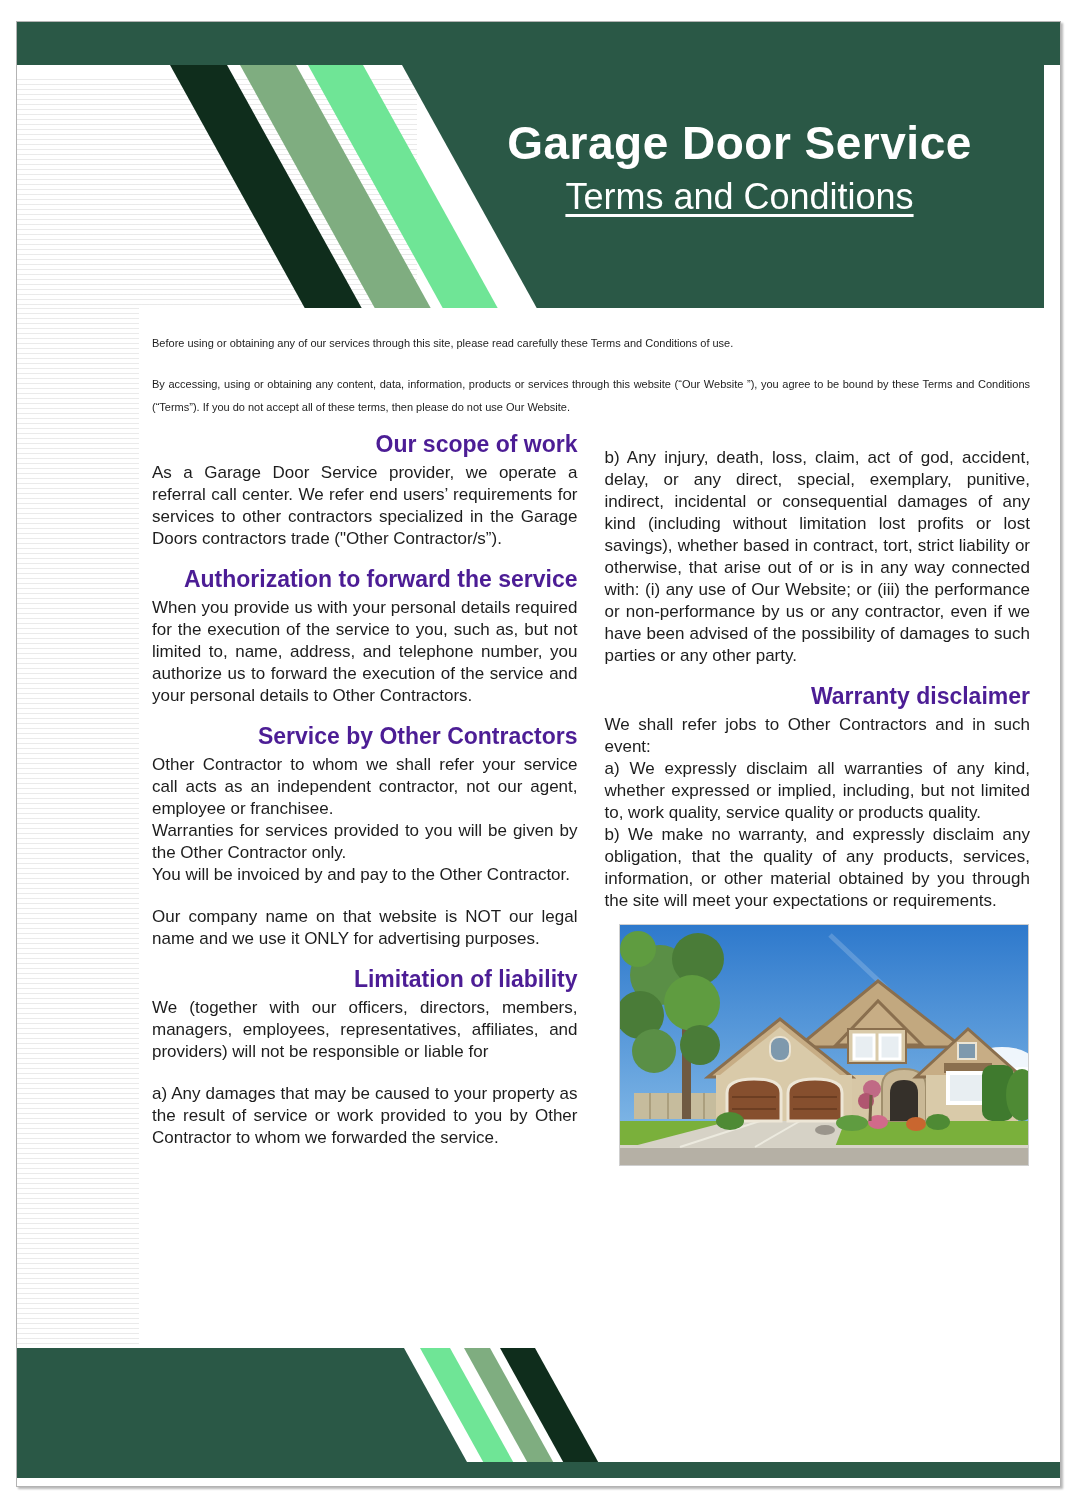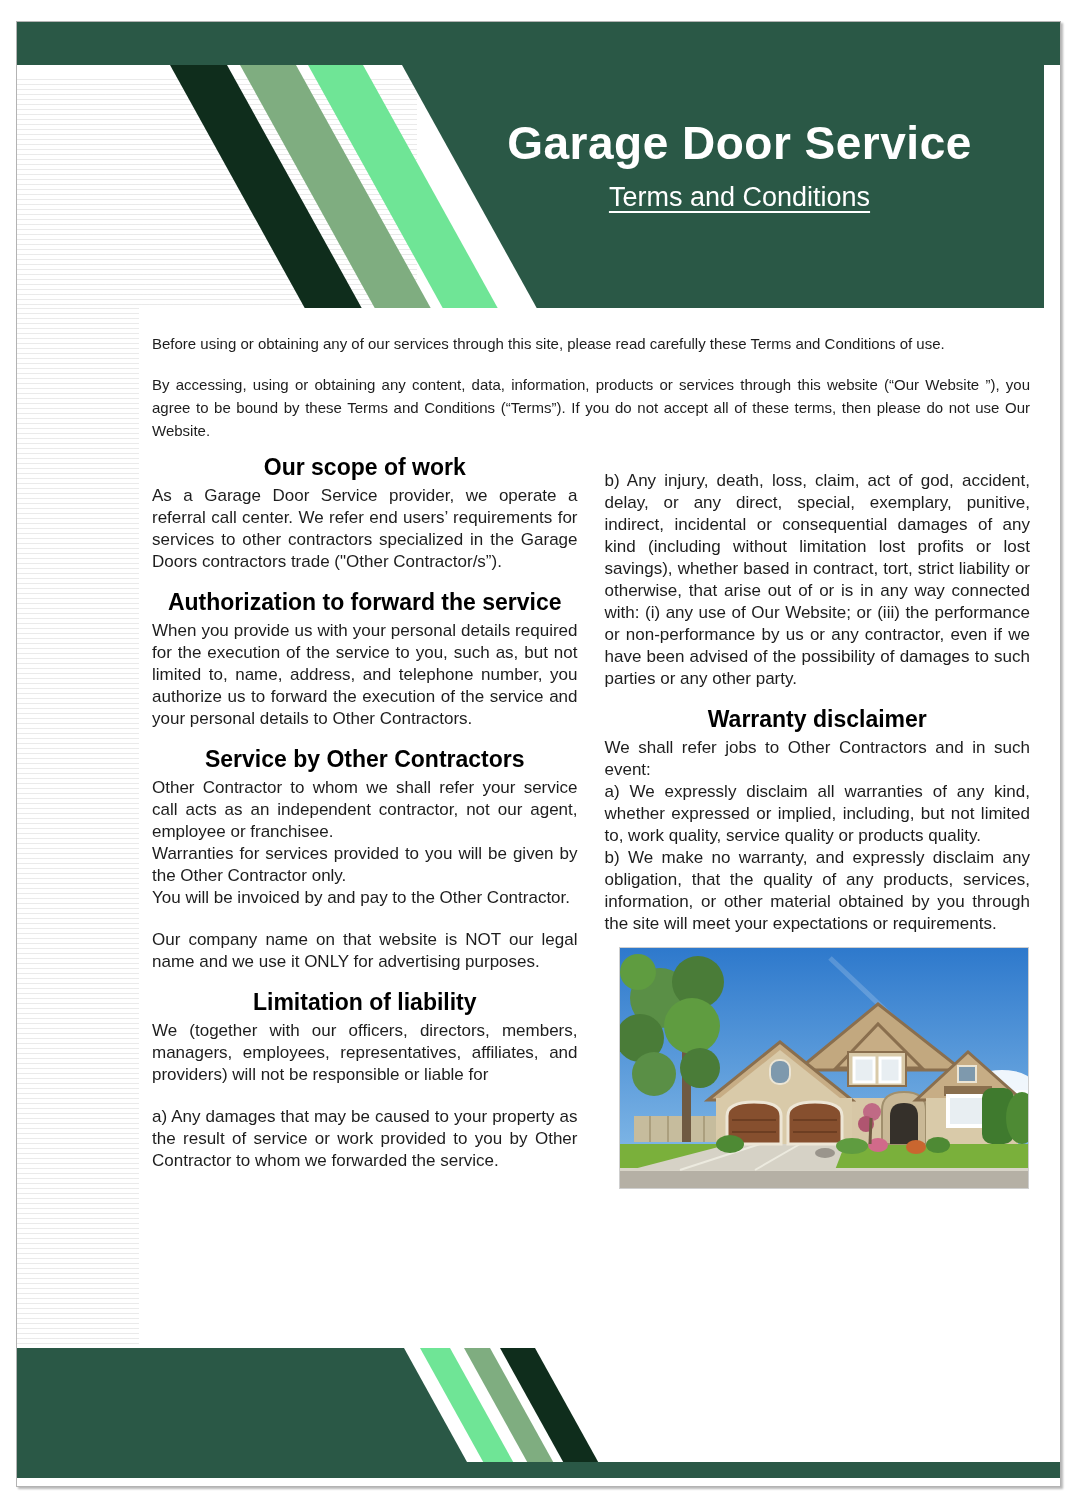--- a/index.html
+++ b/index.html
@@ -14,32 +14,32 @@
   .pinstripes{background:repeating-linear-gradient(to bottom,#d9d9d9 0,#d9d9d9 1px,#ffffff 1px,#ffffff 5px);opacity:.55;}
   .hdr-pins{position:absolute;left:0;top:14px;width:400px;height:229px;}
   .skew{transform:skewX(29deg);transform-origin:0 0;}
   .hdr-green{position:absolute;top:0;left:385px;width:900px;height:243px;background:#2a5846;}
   .stripe{position:absolute;top:0;height:243px;}
   .s-dark{left:153px;width:57px;background:#0f2d1c;}
   .s-sage{left:223px;width:56px;background:#7fad80;}
   .s-mint{left:291px;width:55px;background:#6fe596;}
   .header-text{position:absolute;left:430px;right:12px;top:52px;text-align:center;color:#fff;}
   .title{font-size:46px;line-height:52px;font-weight:bold;letter-spacing:.5px;}
-  .subtitle{margin-top:12px;font-size:27px;line-height:32px;text-decoration:underline;text-underline-offset:5px;}
+  .subtitle{margin-top:12px;font-size:36px;line-height:32px;text-decoration:underline;text-underline-offset:5px;}
 
   
   .content-pins{position:absolute;left:0;top:286px;width:122px;height:1040px;}
   .content{position:absolute;top:286px;left:0;right:0;height:1042px;}
-  .body-block{margin:0 30px 0 135px;font-size:15px;line-height:23px;text-align:justify;color:#1d1d1d;}
+  .body-block{margin:0 30px 0 135px;font-size:11px;line-height:23px;text-align:justify;color:#1d1d1d;}
   .intro{padding-top:24px;}
   .intro p{margin:0 0 18px;}
   .intro p:last-child{margin-bottom:0;}
   .columns{display:flex;gap:27px;margin:12px 30px 0 135px;}
   .col{width:426px;font-size:17px;line-height:22px;text-align:justify;color:#1d1d1d;}
-  .col h2{font-size:23px;line-height:27px;margin:16px 0 4px;color:#000000;font-weight:bold;text-align:center;}
+  .col h2{font-size:23px;line-height:27px;margin:16px 0 4px;color:#4c1d95;font-weight:bold;text-align:right;}
   .col .sec:first-child h2{margin-top:0;}
   .col p{margin:0;}
   .gap-above{margin-top:20px !important;}
   .lead-down{margin-top:16px !important;}
   .photo{display:block;margin:12px 0 0 14px;width:408px;height:240px;border:1px solid #cfcfcf;}
 
   
   .bottom-block{position:absolute;left:0;bottom:24px;width:560px;height:114px;background:#2a5846;
                 clip-path:polygon(0 0,387px 0,450px 100%,0 100%);}
   .bstripe{position:absolute;bottom:24px;height:114px;}

